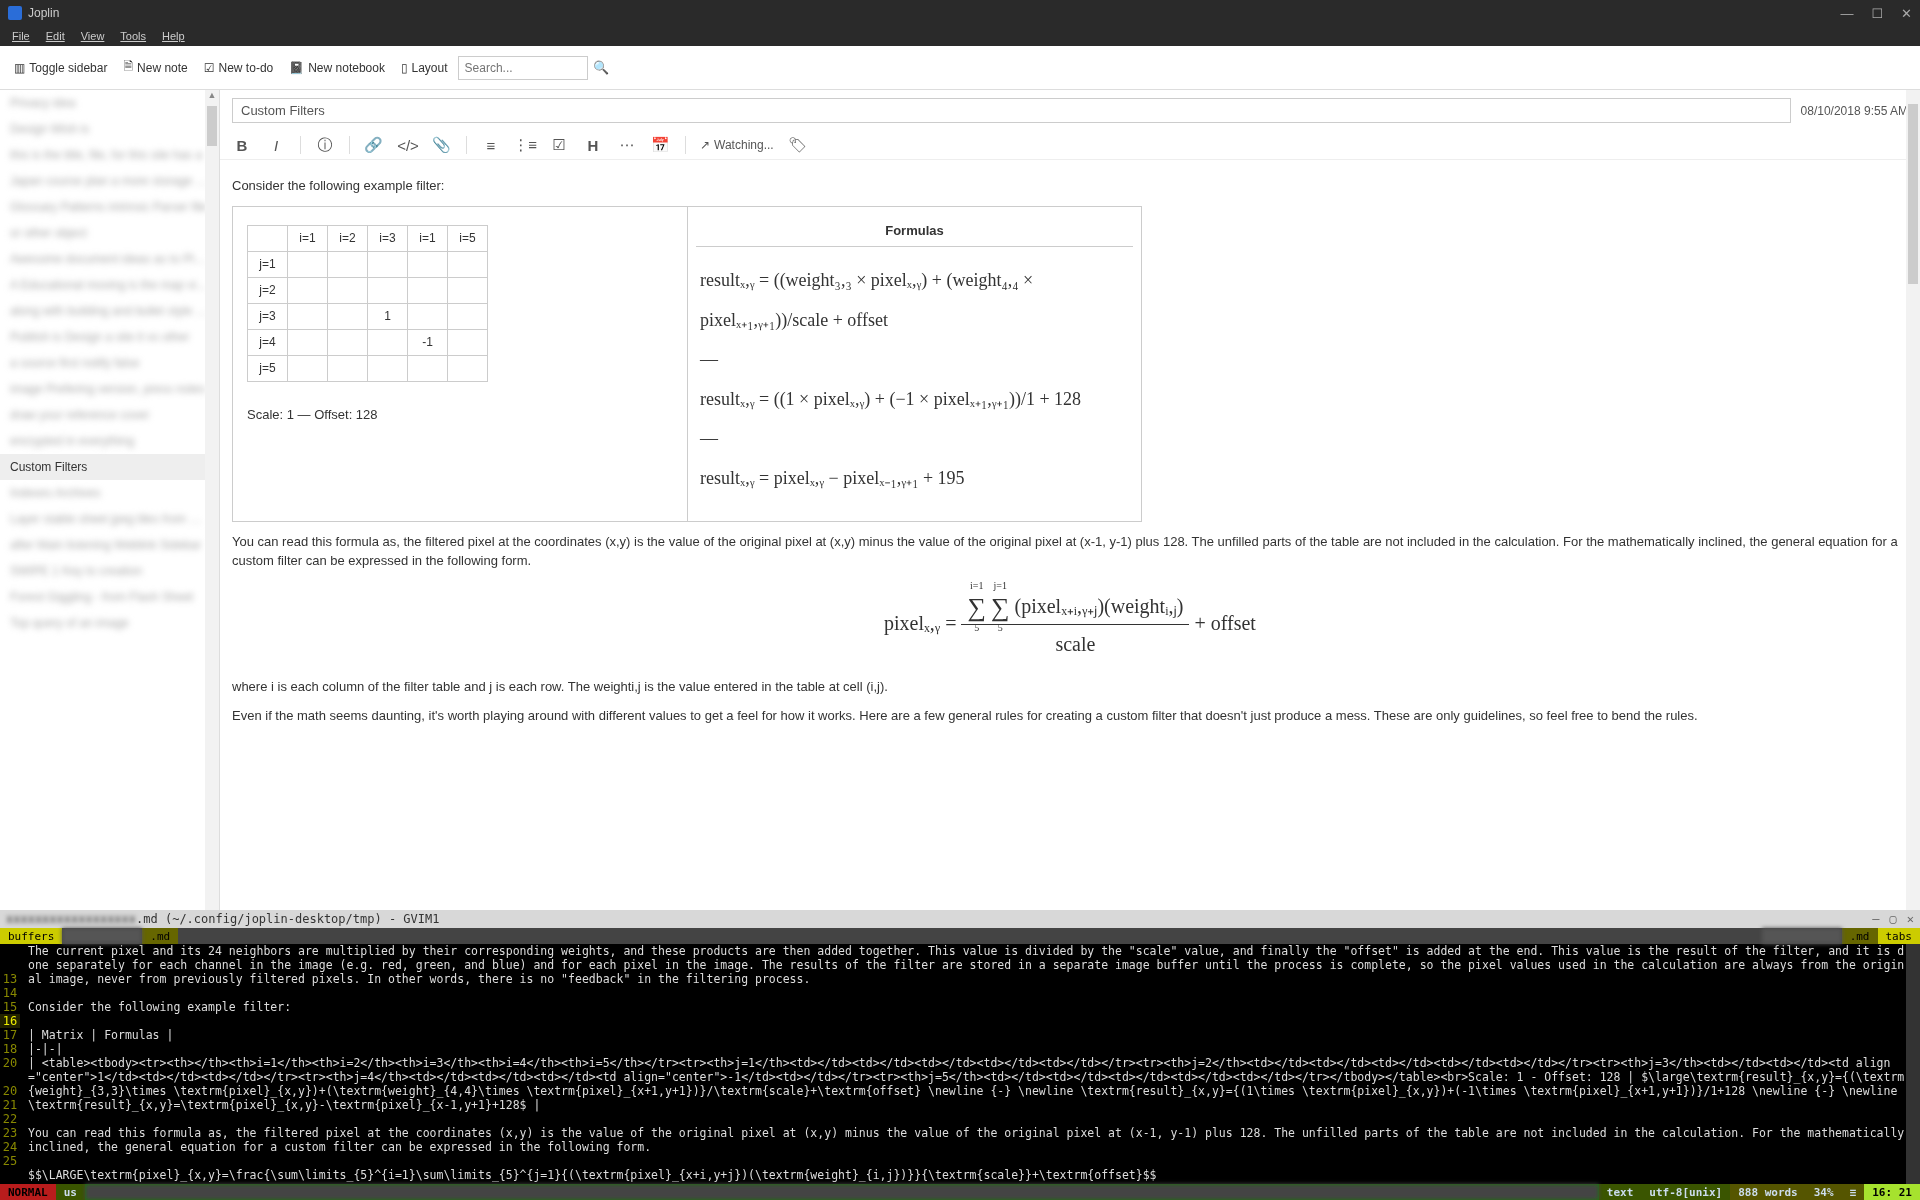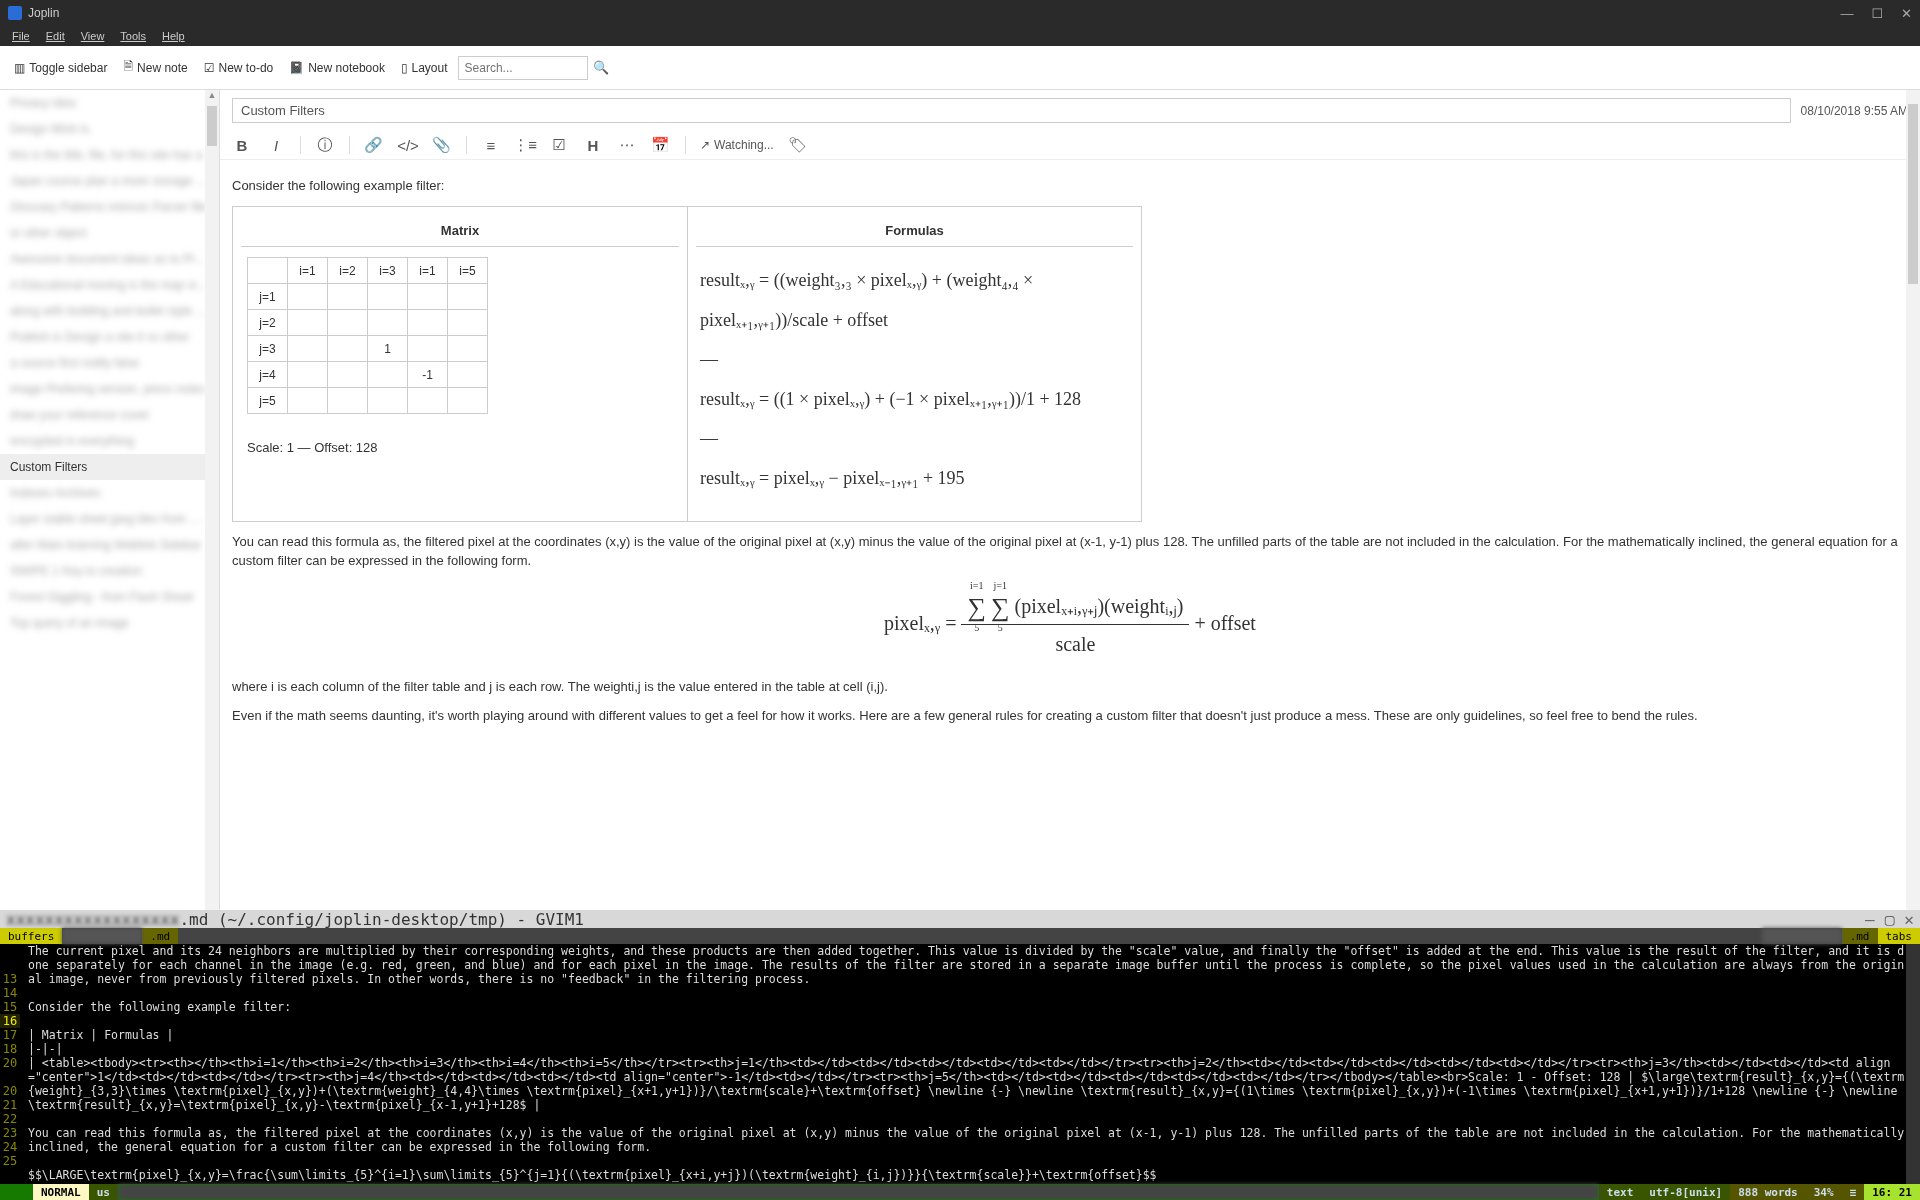--- a/index.html
+++ b/index.html
@@ -65,36 +65,36 @@
 .big-formula .frac .den { padding-top: 4px; display: block; }
 .big-formula .sum { display: inline-block; position: relative; font-size: 26px; line-height: 1; vertical-align: middle; }
 .big-formula .sum .top { font-size: 10px; position: absolute; top: -14px; left: 0; width: 100%; text-align: center; }
 .big-formula .sum .bot { font-size: 10px; position: absolute; bottom: -12px; left: 0; width: 100%; text-align: center; }
 
 .content-scroll { position: absolute; right: 0; top: 0; bottom: 0; width: 14px; background: #f2f2f2; }
 .content-scroll .thumb { width: 10px; margin: 14px 2px 0 2px; background: #ccc; height: 180px; }
 
 
 .gvim { height: 290px; background: #000; color: #ccc; font-family: "Consolas", monospace; font-size: 12px; display: flex; flex-direction: column; overflow: hidden;}
-.gvim-title { height: 18px; background: #d8d8d8; color: #333; display: flex; align-items: center; padding: 0 6px; font-size: 16px; }
+.gvim-title { height: 18px; background: #d8d8d8; color: #333; display: flex; align-items: center; padding: 0 6px; font-size: 12px; }
 .gvim-title .blur { filter: blur(2px); display:inline-block;}
 .gvim-title .wc { margin-left: auto; display: flex; gap: 10px; color: #666; }
 .gvim-tabbar { height: 16px; background: #444; color: #ddd; display: flex; font-size: 11px; align-items: stretch; }
 .gvim-tabbar .tab { background: #666600; color: #000; padding: 0 8px; display:flex; align-items:center; }
 .gvim-tabbar .tab.buf { background: #cccc00; }
 .gvim-tabbar .spacer { flex:1; }
 .gvim-tabbar .rtab { background: #cccc00; color:#000; padding: 0 8px; display:flex; align-items:center;}
 .gvim-tabbar .blur { filter: blur(2px); background:#555; padding:0 40px;}
 .gvim-body { flex: 1; overflow: hidden; display: flex; }
 .gvim-gutter { width: 24px; background: #000; color: #888800; text-align: center; padding-right: 4px; font-size: 12px; line-height: 14px; }
 .gvim-gutter .cur { background: #222200; color: #eeee00;}
 .gvim-text { flex: 1; white-space: pre-wrap; word-break: break-all; font-size: 11.5px; line-height: 14px; color: #ddd; padding-left: 4px; }
 .gvim-status { height: 16px; background: #167a00; color: #fff; display: flex; align-items: center; font-size: 11px; font-weight: bold;}
 .gvim-status .seg { padding: 0 8px; height: 100%; display: flex; align-items: center;}
-.gvim-status .normal { background: #fef9c3; color: #000; margin-left: 33px; }
+.gvim-status .normal { background: #b91c1c; color: #000; }
 .gvim-status .us { background: #3a5500; color: #cde; }
 .gvim-status .mid { flex:1; background:#444; filter:blur(2px);}
 .gvim-status .r1 { background: #3a5500; color: #cde; }
 .gvim-status .r2 { background: #555500; color: #cde; }
 .gvim-status .r3 { background: #a6e22e; color: #000; }
 .gvim-scroll { width: 14px; background:#333; }
 </style>
 </head>
 <body>
 
@@ -206,21 +206,20 @@
         <span>Watching...</span>
       </span>
       <span class="fbtn">🏷</span>
     </div>
 
     <div class="note-body">
       <p>Consider the following example filter:</p>
 
       <div class="example-row">
         <div class="mat-col">
-          <div class="hd">Matrix</div>
           <div style="padding:6px">
           <table class="matrix-table">
             <tbody>
                   <tr>
                     <th></th>
               <th>i=1</th>
               <th>i=2</th>
               <th>i=3</th>
               <th>i=1</th>
               <th>i=5</th>

